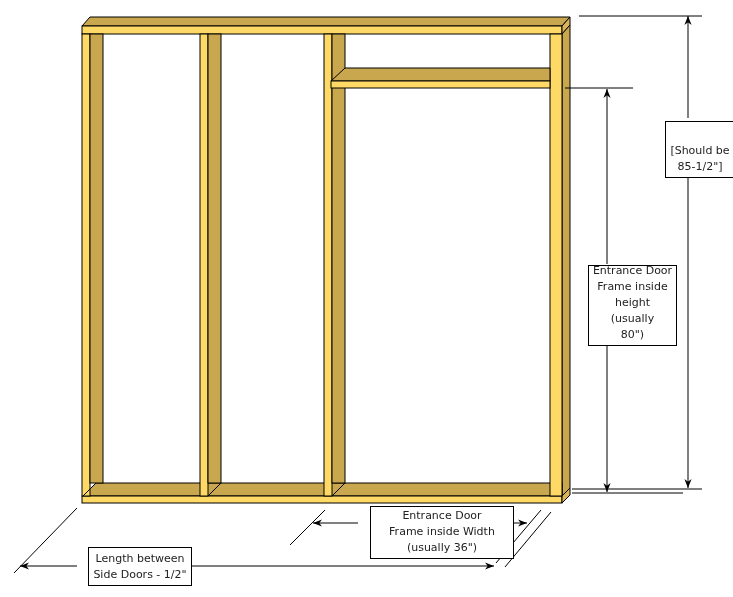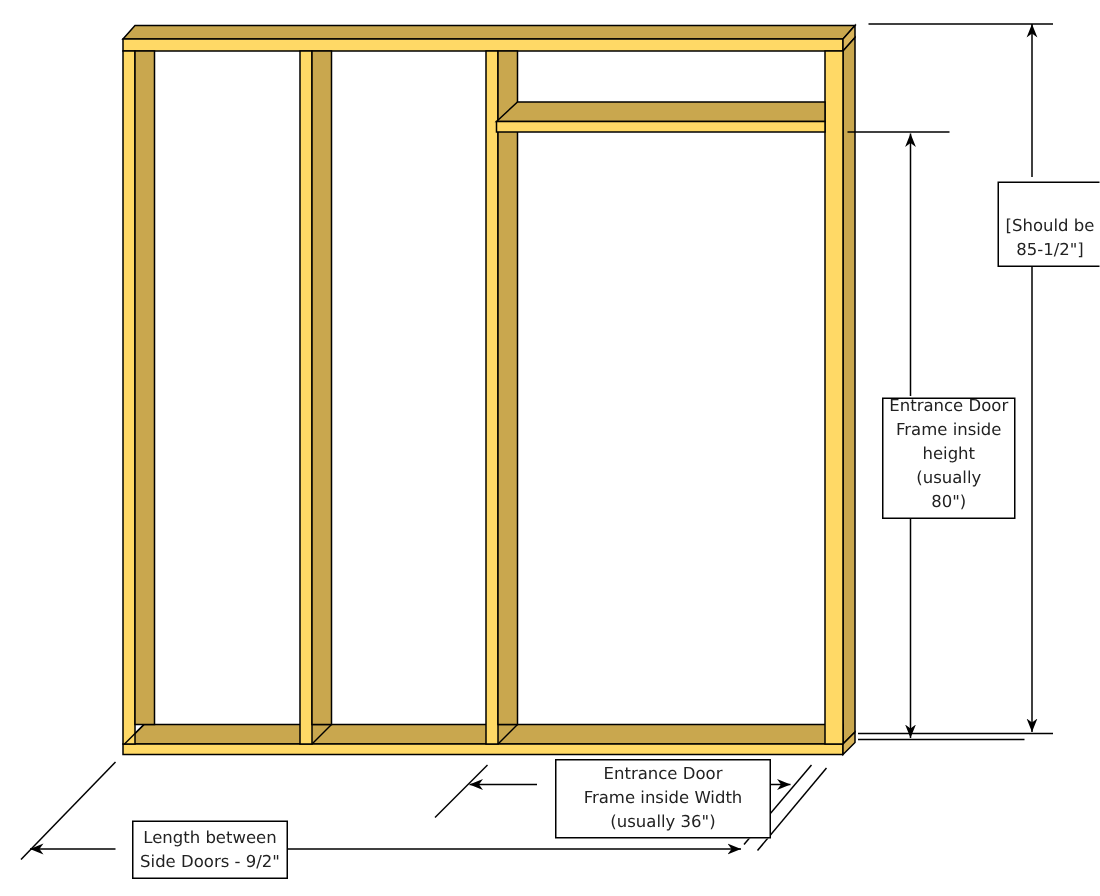--- a/index.html
+++ b/index.html
@@ -101,14 +101,14 @@
 </div>
 
 <div class="lbl" style="left:358px;top:506px;width:144px;height:53px;font-size:11px;">
   <span>Entrance Door
 Frame inside Width
 (usually 36")</span>
 </div>
 
 <div class="lbl" style="left:76px;top:547px;width:104px;height:39px;">
   <span>Length between
-Side Doors - 9/2"</span>
+Side Doors - 1/2"</span>
 </div>
 
 </body></html>

